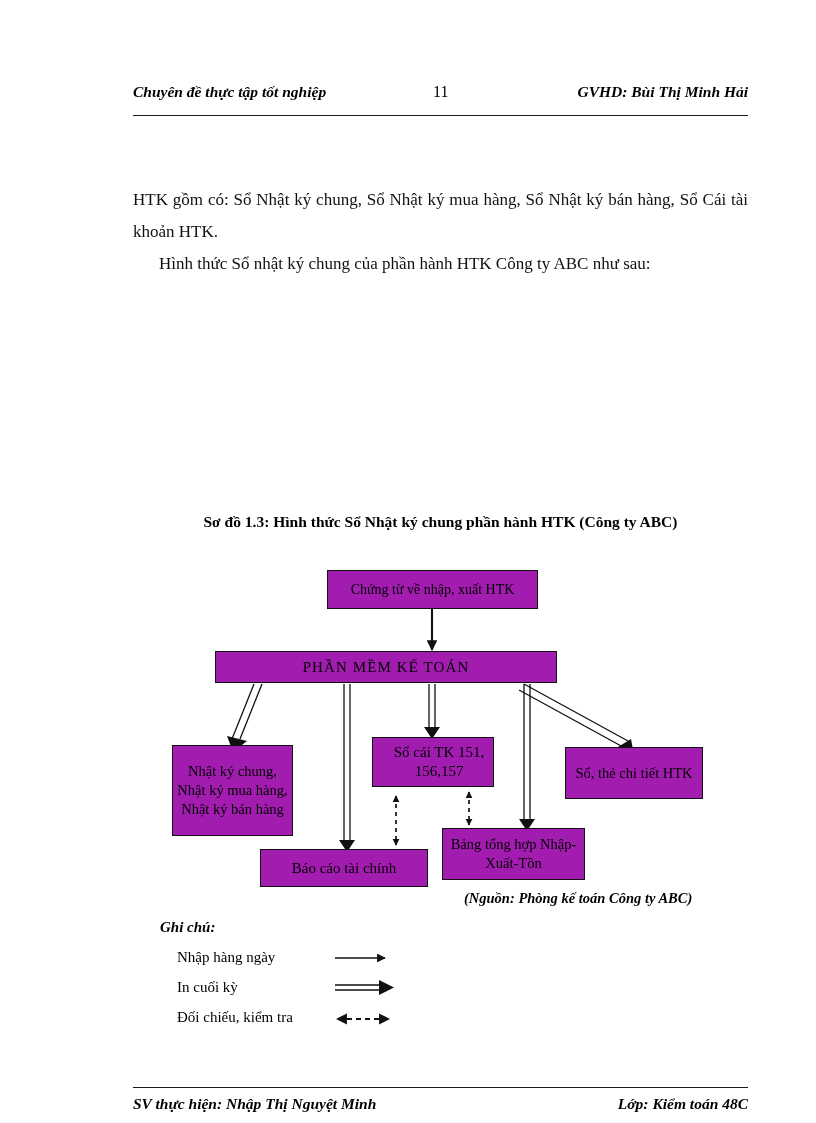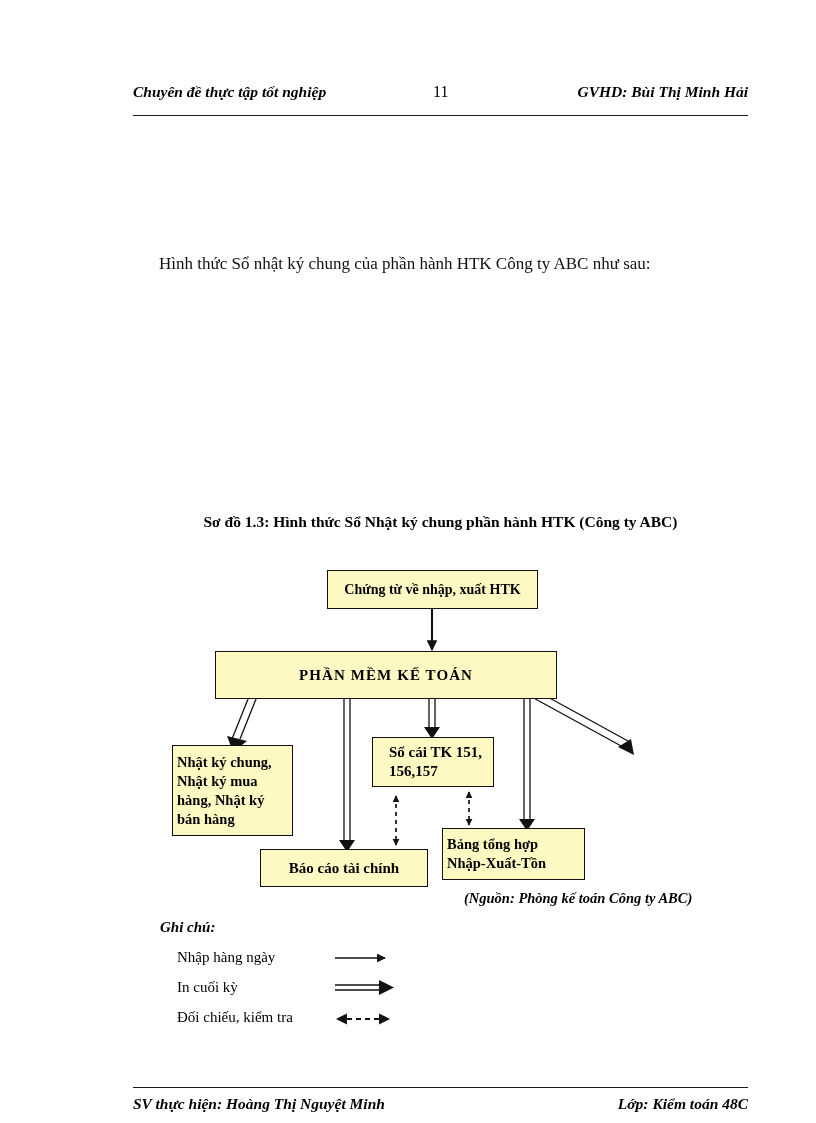--- a/index.html
+++ b/index.html
@@ -96,33 +96,33 @@
     left: 0;
     top: 0;
     width: 816px;
     height: 1123px;
     pointer-events: none;
   }
 
   .dbox {
     position: absolute;
     border: 1.6px solid #111;
-    background: #fef9c3;
+    background: #a21caf;
     display: flex;
     align-items: center;
     justify-content: center;
+    text-align: center;
     font-size: 14.5px;
     line-height: 19px;
     box-sizing: border-box;
     padding: 2px 4px;
-    font-weight: bold;
   }
 
   .box-chungtu  { left: 327px; top: 531px; width: 211px; height: 39px; font-size: 14px; }
-  .box-phanmem  { left: 215px; top: 612px; width: 342px; height: 48px; letter-spacing: 1.1px; font-size: 15px; }
+  .box-phanmem  { left: 215px; top: 612px; width: 342px; height: 32px; letter-spacing: 1.1px; font-size: 15px; }
   .box-nhatky   { left: 172px; top: 706px; width: 121px; height: 91px; }
   .box-socai    { left: 372px; top: 698px; width: 122px; height: 50px; font-size: 15px; padding-left: 16px; }
   .box-sothe    { left: 565px; top: 708px; width: 138px; height: 52px; }
   .box-baocao   { left: 260px; top: 810px; width: 168px; height: 38px; font-size: 15px; }
   .box-bangth   { left: 442px; top: 789px; width: 143px; height: 52px; }
 
   .source-note {
     position: absolute;
     left: 464px;
     top: 851px;
@@ -207,20 +207,21 @@
 
 <div class="page">
 
   <div class="header">
     <span class="h-left">Chuyên đề thực tập tốt nghiệp</span>
     <span class="h-mid">11</span>
     <span class="h-right">GVHD: Bùi Thị Minh Hải</span>
   </div>
   <div class="header-rule"></div>
 
+  <p class="para para-1">HTK gồm có: Sổ Nhật ký chung, Sổ Nhật ký mua hàng, Sổ Nhật ký bán hàng, Sổ Cái tài khoản HTK.</p>
   <p class="para para-2">Hình thức Sổ nhật ký chung của phần hành HTK Công ty ABC như sau:</p>
 
   <div class="fig-title">Sơ đồ 1.3: Hình thức Sổ Nhật ký chung phần hành HTK (Công ty ABC)</div>
 
   <svg class="diagram" viewBox="0 0 816 1123" width="816" height="1123" xmlns="http://www.w3.org/2000/svg">
     <defs>
       <marker id="arrHead" viewBox="0 0 10 10" refX="9" refY="5" markerWidth="5.2" markerHeight="5.2" orient="auto-start-reverse">
         <path d="M 0 0 L 10 5 L 0 10 z" fill="#111"></path>
       </marker>
       <marker id="arrHeadSm" viewBox="0 0 10 10" refX="9" refY="5" markerWidth="4.2" markerHeight="4.2" orient="auto-start-reverse">
@@ -275,20 +276,21 @@
       <path d="M 379 941 L 394 948.5 L 379 956 z" fill="#111"></path>
     </g>
 
     <line x1="338" y1="980" x2="388" y2="980" stroke="#111" stroke-width="1.8" stroke-dasharray="5,4" marker-start="url(#arrHeadLg)" marker-end="url(#arrHeadLg)"></line>
   </svg>
 
   <div class="dbox box-chungtu">Chứng từ về nhập, xuất HTK</div>
   <div class="dbox box-phanmem">PHẦN MỀM KẾ TOÁN</div>
   <div class="dbox box-nhatky">Nhật ký chung, Nhật ký mua hàng, Nhật ký bán hàng</div>
   <div class="dbox box-socai">Sổ cái TK 151, 156,157</div>
+  <div class="dbox box-sothe">Sổ, thẻ chi tiết HTK</div>
   <div class="dbox box-baocao">Báo cáo tài chính</div>
   <div class="dbox box-bangth">Bảng tổng hợp Nhập-Xuất-Tồn</div>
 
   <div class="source-note">(Nguồn: Phòng kế toán Công ty ABC)</div>
 
   <div class="legend">
     <span class="legend-title">Ghi chú:</span>
 
     <div class="legend-row lg-r1">
       <span class="lg-label">Nhập hàng ngày</span>
@@ -296,18 +298,18 @@
     <div class="legend-row lg-r2">
       <span class="lg-label">In cuối kỳ</span>
     </div>
     <div class="legend-row lg-r3">
       <span class="lg-label">Đối chiếu, kiểm tra</span>
     </div>
   </div>
 
   <div class="footer-rule"></div>
   <div class="footer">
-    <span class="f-left">SV thực hiện: Hoàng Thị Nguyệt Minh</span>
+    <span class="f-left">SV thực hiện: Nhập Thị Nguyệt Minh</span>
     <span class="f-right">Lớp: Kiểm toán 48C</span>
   </div>
 
   <div class="scan-edge"></div>
 </div>
 
 </body></html>

